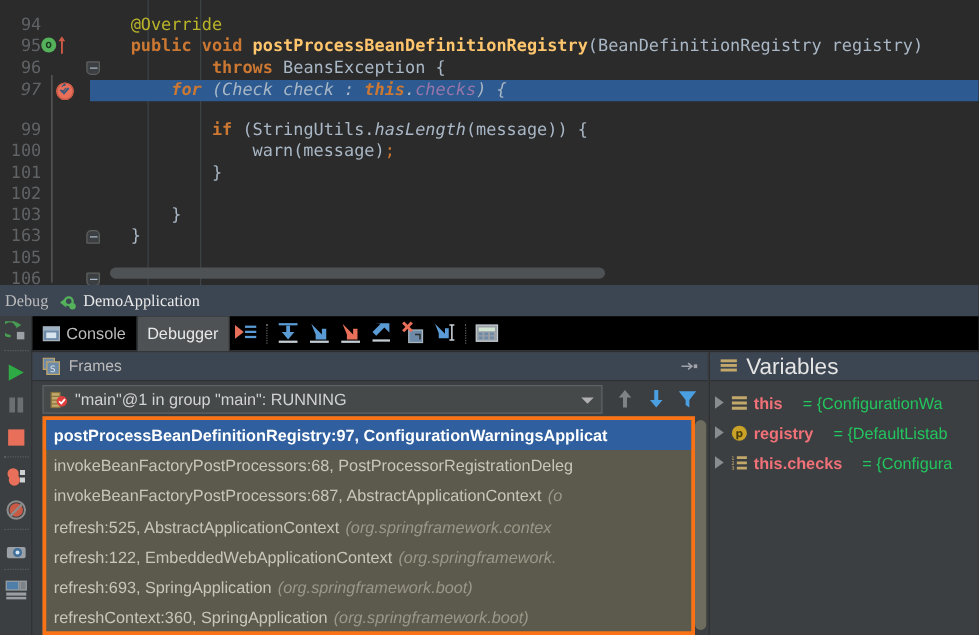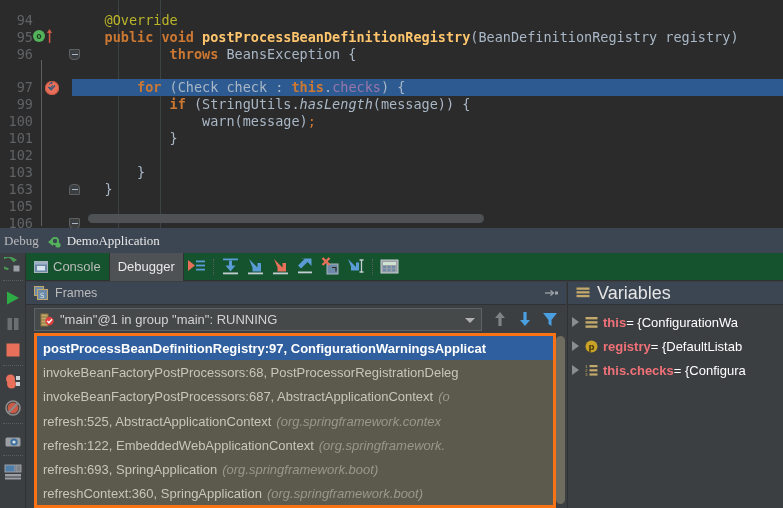--- a/index.html
+++ b/index.html
@@ -134,21 +134,21 @@
     position: absolute; left: 4px; width: 18px; height: 18px;
   }
   .ls-sep {
     position: absolute; left: 3px; width: 20px; height: 0;
     border-top: 1px dotted #5a5d5f;
   }
 
   
   #toolbar {
     position: absolute; left: 26px; top: 253px; width: 757px; height: 28px;
-    background: #14532d; border-bottom: 1px solid #2f3133;
+    background: #000000; border-bottom: 1px solid #2f3133;
     display: flex; align-items: center;
   }
   .tab {
     height: 28px; display: flex; align-items: center; gap: 5px;
     padding: 0 8px; font-size: 13px; color: #bbbbbb;
     border-right: 1px solid #2f3133;
   }
   .tab.active { background: #4e5254; color: #e8e8e8; }
   .tab-ico { width: 14px; height: 14px; position: relative; }
   .tb-group { display: flex; align-items: center; height: 28px; }
@@ -219,40 +219,40 @@
     position: relative; height: 24px; display: flex; align-items: center;
     padding-left: 4px; white-space: nowrap; font-size: 13px; overflow: hidden;
   }
   .var-tri {
     width: 0; height: 0; margin-right: 6px;
     border-top: 5px solid transparent; border-bottom: 5px solid transparent;
     border-left: 7px solid #8a8d8f;
   }
   .var-ico { width: 13px; height: 13px; position: relative; margin-right: 5px; flex: 0 0 auto; }
   .var-name { color: #f07178; font-weight: bold; }
-  .var-val { color: #ffffff; }
+  .var-val { color: #22c55e; margin-left: 16px; }
 
   svg { display: block; }
 </style>
 </head>
 <body>
 
 <div id="app">
 
   <div id="editor">
     <div class="code-area" id="code-area">
         <div class="vguide" style="left: 118px; top: 0px; height: 228px;"></div>
         <div class="vguide" style="left: 160px; top: 0px; height: 228px;"></div>
         <div class="row" style="position: absolute; left: 0px; top: 11.9px; right: 0px;"><div class="ln">94</div><div class="gut"></div><div class="codetext">&nbsp;&nbsp;&nbsp;&nbsp;<span class="ann">@Override</span></div></div>
         <div class="row" style="position: absolute; left: 0px; top: 28.8px; right: 0px;"><div class="ln">95</div><div class="gut"><div class="impl-icon">o</div><div class="ovr-icon"><svg width="7" height="15" viewBox="0 0 7 15">
                 <path d="M3.5 0 L6.2 4 L0.8 4 Z" fill="#cc5a45"></path>
                 <rect x="2.8" y="3" width="1.5" height="11" fill="#cc5a45"></rect>
               </svg></div></div><div class="codetext">&nbsp;&nbsp;&nbsp;&nbsp;<span class="kw">public </span><span class="kw">void </span><span class="mth">postProcessBeanDefinitionRegistry</span><span class="p">(</span><span class="txt">BeanDefinitionRegistry registry</span><span class="p">)</span></div></div>
         <div class="row" style="position: absolute; left: 0px; top: 45.7px; right: 0px;"><div class="ln">96</div><div class="gut"><div class="fold closed-top" style="top: 3px;"></div></div><div class="codetext">&nbsp;&nbsp;&nbsp;&nbsp;&nbsp;&nbsp;&nbsp;&nbsp;&nbsp;&nbsp;&nbsp;&nbsp;<span class="kw">throws </span><span class="txt">BeansException {</span></div></div>
-        <div class="row hl" style="position: absolute; left: 0px; top: 79px; right: 0px;"><div class="hlbar"></div><div class="ln">97</div><div class="gut"><div class="bp-icon"><svg class="bp-check" viewBox="0 0 8 8">
+        <div class="row hl" style="position: absolute; left: 0px; top: 64px; right: 0px; font-style: italic;"><div class="hlbar"></div><div class="ln">97</div><div class="gut"><div class="bp-icon"><svg class="bp-check" viewBox="0 0 8 8">
                 <path d="M1 3 L3.2 5.6 L7 1.4" stroke="#3b5a7a" stroke-width="1.5" fill="none"></path>
               </svg></div></div><div class="codetext">&nbsp;&nbsp;&nbsp;&nbsp;&nbsp;&nbsp;&nbsp;&nbsp;<span class="kw">for </span><span class="txt">(Check check : </span><span class="kw">this</span><span class="txt">.</span><span class="fld">checks</span><span class="txt">) {</span></div></div>
         <div class="row" style="position: absolute; left: 0px; top: 96.4px; right: 0px;"><div class="ln">99</div><div class="gut"></div><div class="codetext">&nbsp;&nbsp;&nbsp;&nbsp;&nbsp;&nbsp;&nbsp;&nbsp;&nbsp;&nbsp;&nbsp;&nbsp;<span class="kw">if </span><span class="txt">(StringUtils.</span><span class="ital">hasLength</span><span class="txt">(message)) {</span></div></div>
         <div class="row" style="position: absolute; left: 0px; top: 113.3px; right: 0px;"><div class="ln">100</div><div class="gut"></div><div class="codetext">&nbsp;&nbsp;&nbsp;&nbsp;&nbsp;&nbsp;&nbsp;&nbsp;&nbsp;&nbsp;&nbsp;&nbsp;&nbsp;&nbsp;&nbsp;&nbsp;<span class="txt">warn(message)</span><span class="sem">;</span></div></div>
         <div class="row" style="position: absolute; left: 0px; top: 130.2px; right: 0px;"><div class="ln">101</div><div class="gut"></div><div class="codetext">&nbsp;&nbsp;&nbsp;&nbsp;&nbsp;&nbsp;&nbsp;&nbsp;&nbsp;&nbsp;&nbsp;&nbsp;<span class="txt">}</span></div></div>
         <div class="row" style="position: absolute; left: 0px; top: 147.1px; right: 0px;"><div class="ln">102</div><div class="gut"></div><div class="codetext"></div></div>
         <div class="row" style="position: absolute; left: 0px; top: 164px; right: 0px;"><div class="ln">103</div><div class="gut"></div><div class="codetext">&nbsp;&nbsp;&nbsp;&nbsp;&nbsp;&nbsp;&nbsp;&nbsp;<span class="txt">}</span></div></div>
         <div class="row" style="position: absolute; left: 0px; top: 180.9px; right: 0px;"><div class="ln">163</div><div class="gut"><div class="fold closed-bot" style="top: 3px;"></div></div><div class="codetext">&nbsp;&nbsp;&nbsp;&nbsp;<span class="txt">}</span></div></div>
         <div class="row" style="position: absolute; left: 0px; top: 197.8px; right: 0px;"><div class="ln">105</div><div class="gut"></div><div class="codetext"></div></div>
         <div class="row" style="position: absolute; left: 0px; top: 214.7px; right: 0px;"><div class="ln">106</div><div class="gut"><div class="fold closed-top" style="top: 3px;"></div></div><div class="codetext"></div></div>

